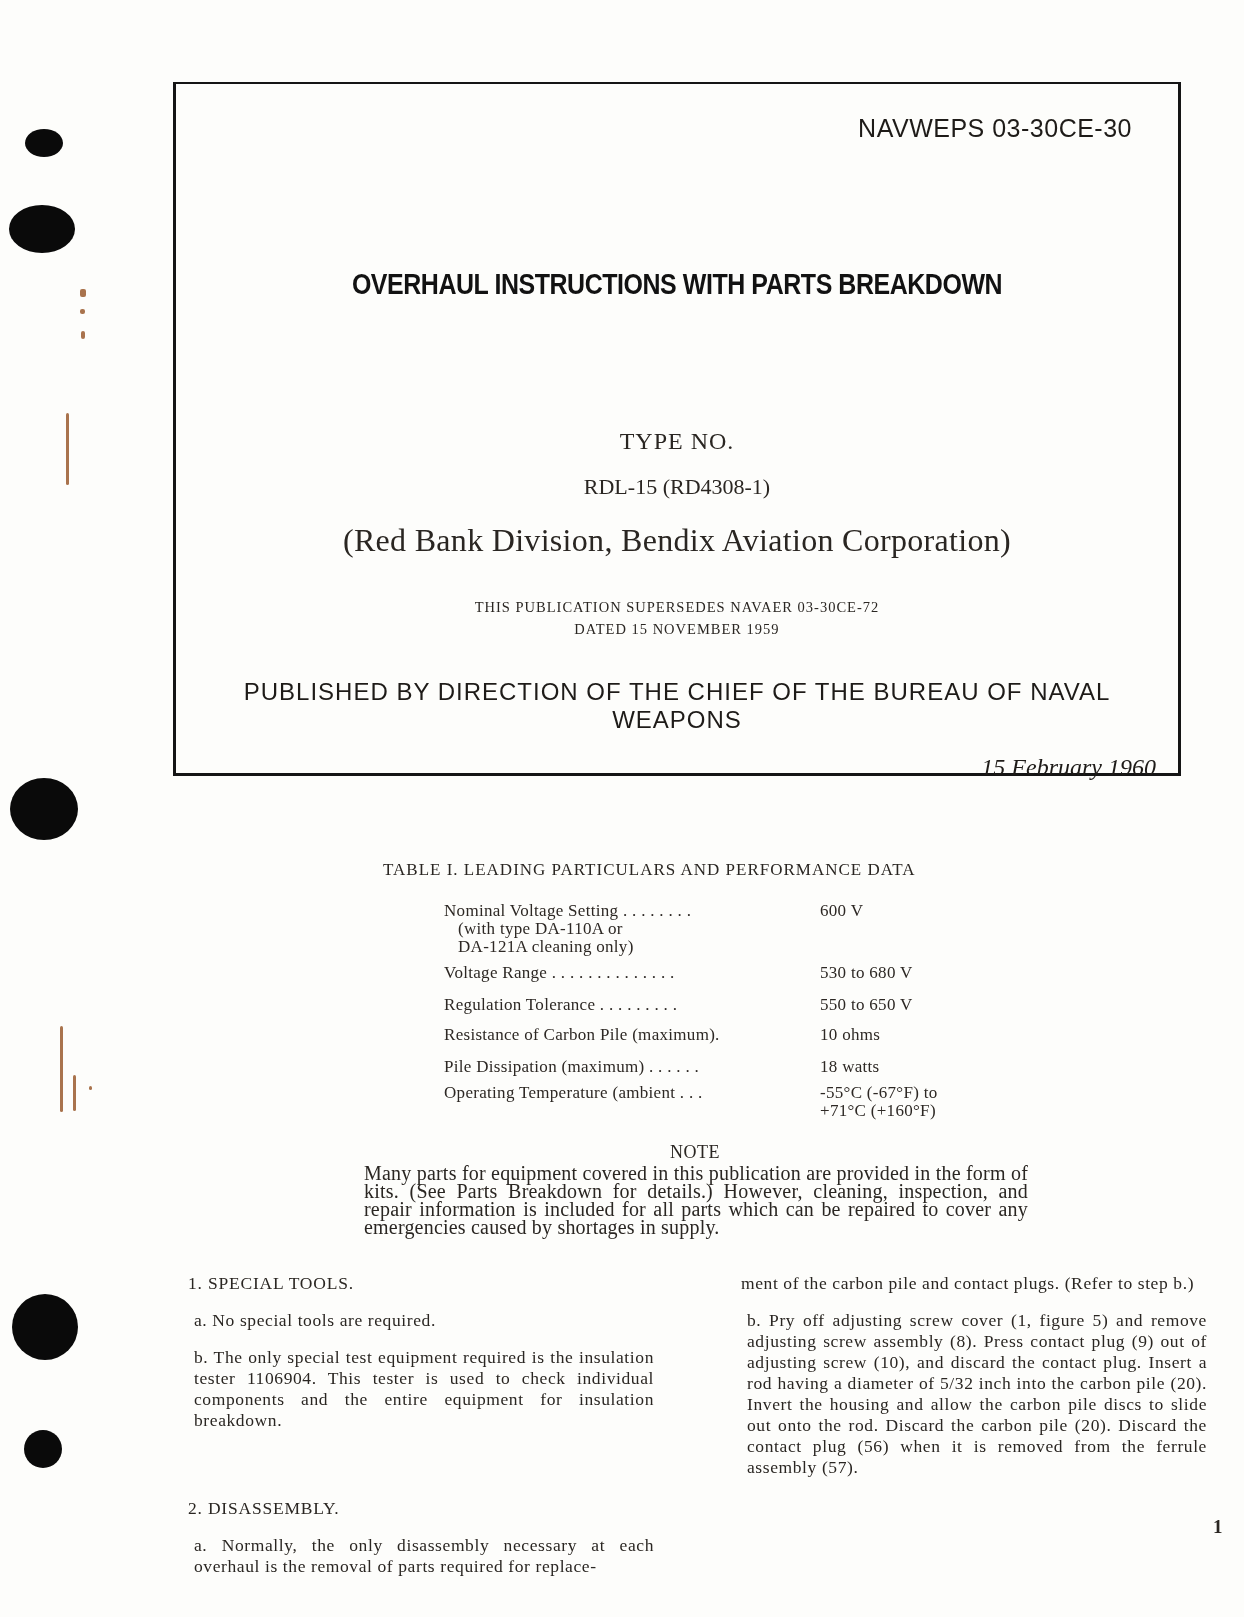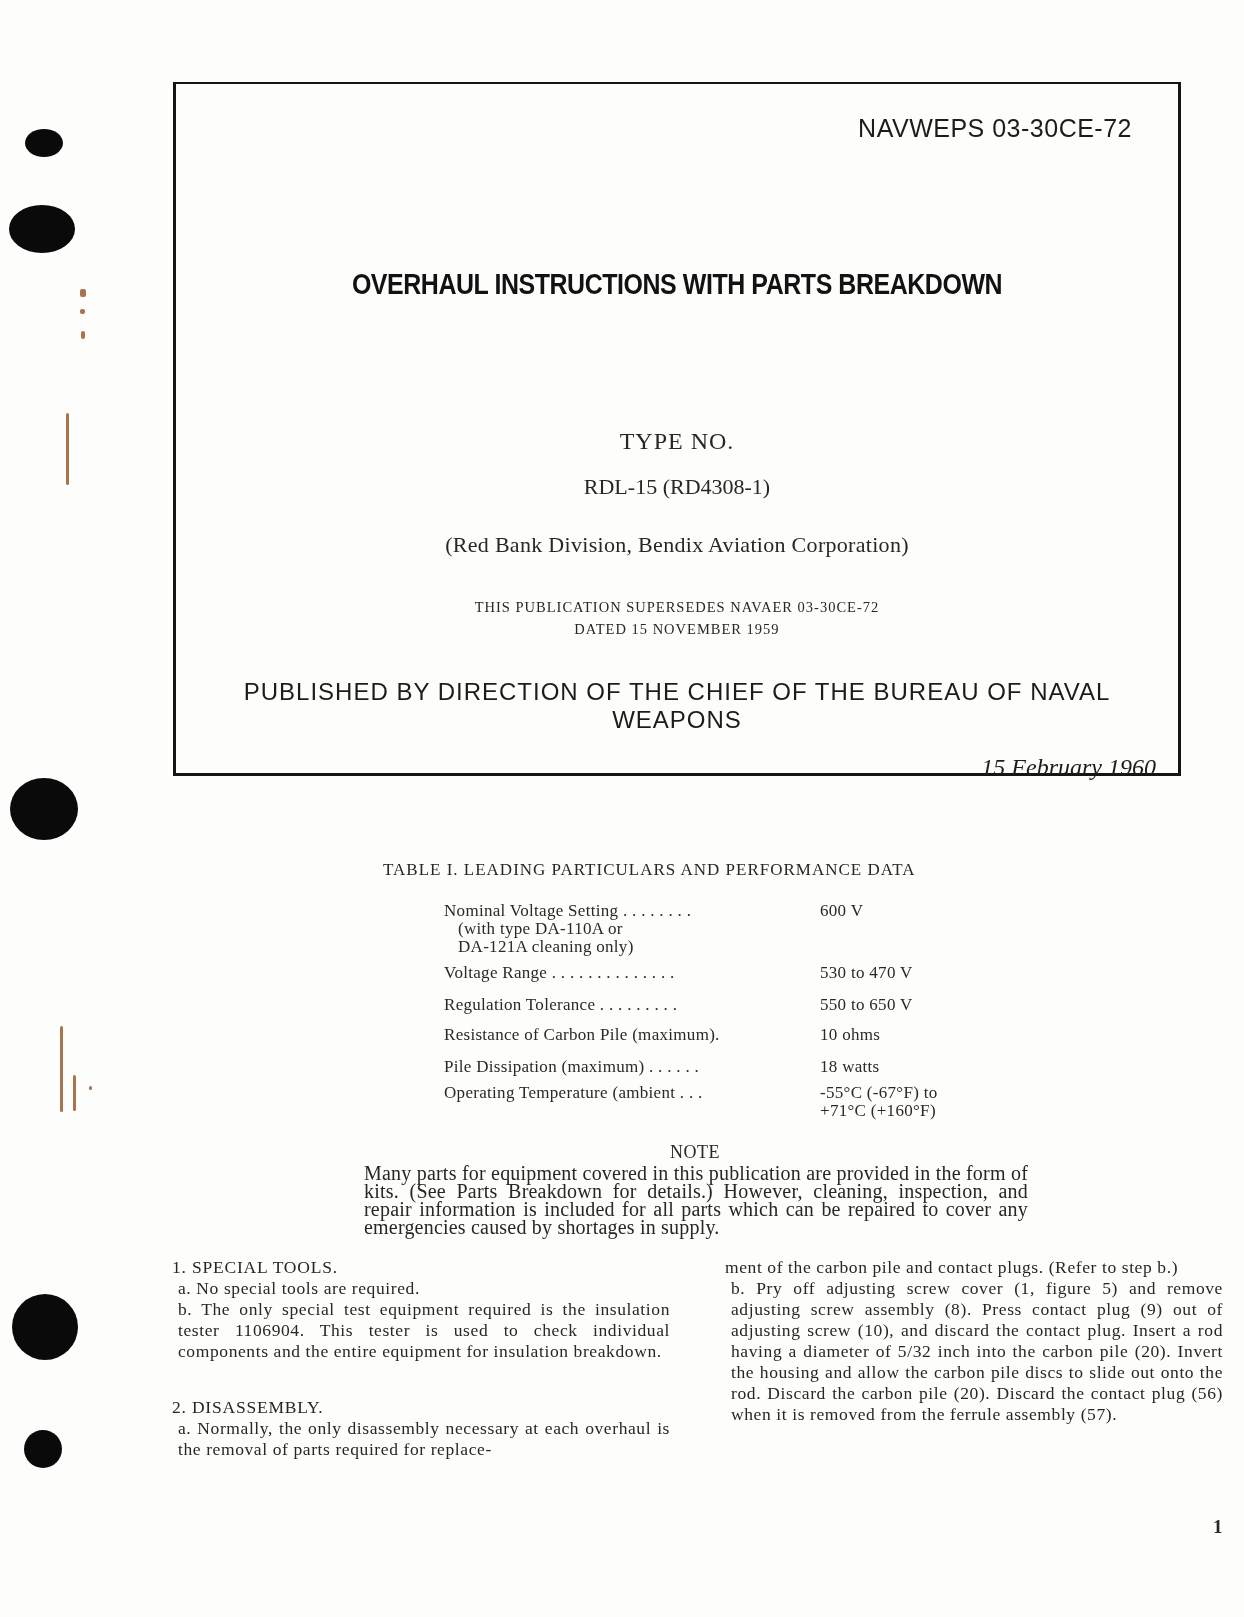--- a/index.html
+++ b/index.html
@@ -26,21 +26,21 @@
   .center { position: absolute; left: 0; right: 0; text-align: center; }
   .overhaul {
     top: 184px;
     font-family: "Liberation Sans", "DejaVu Sans", sans-serif;
     font-weight: bold; font-size: 29px; letter-spacing: -0.5px;
     transform: scaleX(.86); color: #121212;
   }
   .product { top: 288px; font-size: 32px; letter-spacing: 1px; color: #1e1b18; }
   .typeno  { top: 344px; font-size: 24px; letter-spacing: 1px; }
   .model   { top: 390px; font-size: 22px; }
-  .maker   { top: 438px; font-size: 22px; letter-spacing: .3px; margin-top: 10px; }
+  .maker   { top: 438px; font-size: 32px; letter-spacing: .3px; }
   .supersede { top: 512px; font-size: 14.5px; letter-spacing: 1px; line-height: 22px; }
   .published {
     top: 594px;
     font-family: "Liberation Sans", "DejaVu Sans", sans-serif;
     font-size: 24px; letter-spacing: 1px; color: #1e1b18;
   }
   .date {
     position: absolute; right: 22px; top: 650px;
     font-style: italic; font-size: 24px; color: #1e1b18; margin-top: 20px;
   }
@@ -59,21 +59,21 @@
   .note-head { position: absolute; left: 0; width: 1390px; text-align: center; top: 1142px; font-size: 18px; letter-spacing: .5px; }
   .note-body {
     position: absolute; left: 364px; top: 1164px; width: 664px;
     font-size: 20px; line-height: 18px; text-align: justify; letter-spacing: .2px; color: #2a2622;
   }
 
   
   .col { position: absolute; font-size: 17.5px; line-height: 21px; color: #2a2622; letter-spacing: .6px; text-align: justify; }
   .col-left { left: 172px; top: 1257px; width: 498px; }
   .col-right { left: 725px; top: 1257px; width: 498px; }
-  .col p { margin: 0; }
+  .col p { margin: 16px; }
   .heading { letter-spacing: .8px; }
   .indent { padding-left: 6px; }
   .gap { height: 21px; }
   .pagenum { position: absolute; left: 1213px; top: 1516px; font-size: 19px; font-weight: bold; }
 </style>
 </head>
 <body>
 
 <div class="hole" style="left:25px;top:129px;width:38px;height:28px;"></div>
 <div class="hole" style="left:9px;top:205px;width:66px;height:48px;"></div>
@@ -82,21 +82,21 @@
 <div class="hole" style="left:24px;top:1430px;width:38px;height:38px;"></div>
 <div class="stain" style="left:80px;top:289px;width:6px;height:8px;"></div>
 <div class="stain" style="left:80px;top:309px;width:5px;height:5px;"></div>
 <div class="stain" style="left:81px;top:331px;width:4px;height:8px;"></div>
 <div class="stain" style="left:66px;top:413px;width:3px;height:72px;"></div>
 <div class="stain" style="left:60px;top:1026px;width:3px;height:86px;"></div>
 <div class="stain" style="left:73px;top:1075px;width:3px;height:36px;"></div>
 <div class="stain" style="left:89px;top:1086px;width:3px;height:4px;"></div>
 
 <div class="titlebox">
-  <div class="pubno">NAVWEPS 03-30CE-72</div>
+  <div class="pubno">NAVWEPS 03-30CE-30</div>
   <div class="center overhaul">OVERHAUL INSTRUCTIONS WITH PARTS BREAKDOWN</div>
   <div class="center typeno">TYPE NO.</div>
   <div class="center model">RDL-15 (RD4308-1)</div>
   <div class="center maker">(Red Bank Division, Bendix Aviation Corporation)</div>
   <div class="center supersede">
     <div>THIS PUBLICATION SUPERSEDES NAVAER 03-30CE-72</div>
     <div>DATED 15 NOVEMBER 1959</div>
   </div>
   <div class="center published">PUBLISHED BY DIRECTION OF THE CHIEF OF THE BUREAU OF NAVAL WEAPONS</div>
   <div class="date">15 February 1960</div>
@@ -107,21 +107,21 @@
 <div class="row" style="top:902px;">
   <span class="lbl">
     <span>Nominal Voltage Setting . . . . . . . .</span>
     <span class="sub">(with type DA-110A or</span>
     <span class="sub">DA-121A cleaning only)</span>
   </span>
   <span class="val">600 V</span>
 </div>
 <div class="row" style="top:964px;">
   <span class="lbl">Voltage Range . . . . . . . . . . . . . .</span>
-  <span class="val">530 to 470 V</span>
+  <span class="val">530 to 680 V</span>
 </div>
 <div class="row" style="top:996px;">
   <span class="lbl">Regulation Tolerance  . . . . . . . . .</span>
   <span class="val">550 to 650 V</span>
 </div>
 <div class="row" style="top:1026px;">
   <span class="lbl">Resistance of Carbon Pile (maximum).</span>
   <span class="val">10 ohms</span>
 </div>
 <div class="row" style="top:1058px;">

